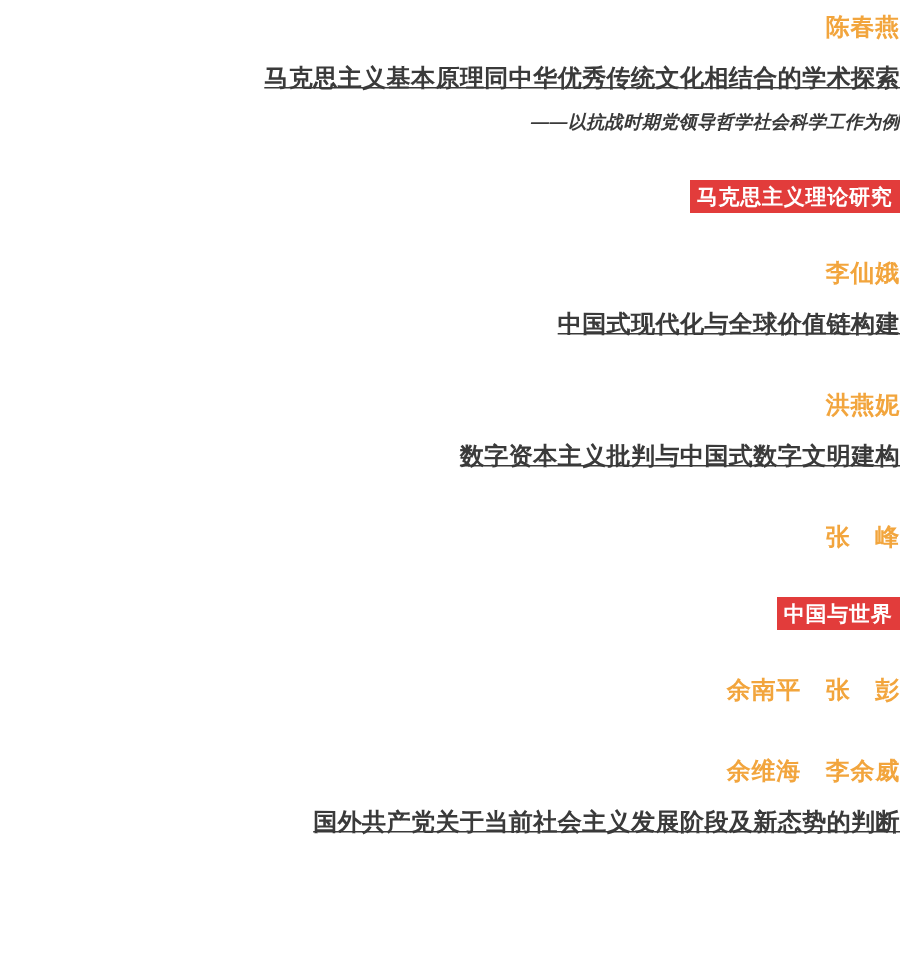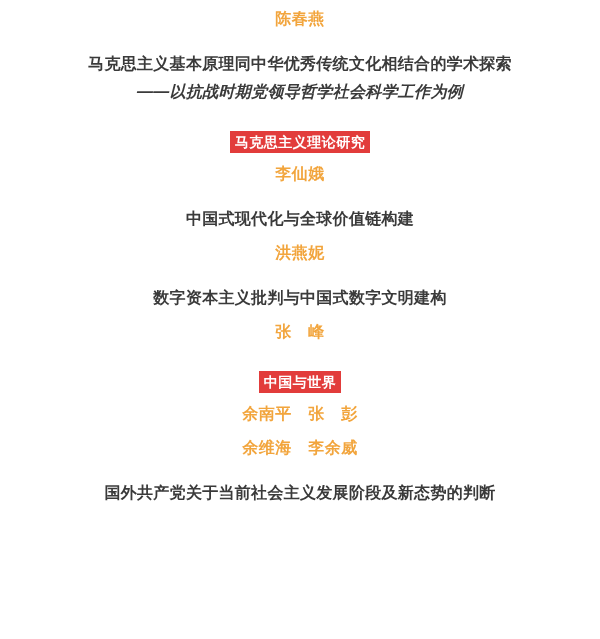--- a/index.html
+++ b/index.html
@@ -11,44 +11,45 @@
   body {
     width: 600px;
     min-height: 639px;
     overflow: hidden;
   }
   .toc {
     box-sizing: border-box;
     width: 600px;
     padding-top: 6px;
     padding-bottom: 19px;
-    text-align: center;
+    text-align: right;
   }
   .authors {
-    margin-top: 8px;
+    margin-top: 28px;
     font-size: 16px;
     line-height: 26px;
     font-weight: 700;
     letter-spacing: 0.5px;
     color: var(--author-color, #f2a53d);
   }
   .toc > .authors:first-child {
     margin-top: 0;
   }
   .title {
-    margin-top: 19px;
+    margin-top: 8px;
     font-size: 16px;
     line-height: 26px;
     font-weight: 700;
     letter-spacing: 0.3px;
     color: var(--title-color, #3a3a3a);
+    text-decoration: underline;
   }
   .subtitle {
     margin-top: 2px;
-    font-size: 16px;
+    font-size: 12px;
     line-height: 26px;
     font-weight: 700;
     font-style: italic;
     letter-spacing: 0.3px;
     color: var(--title-color, #3a3a3a);
   }
   .badge-row {
     margin-top: 26px;
     line-height: 0;
   }

